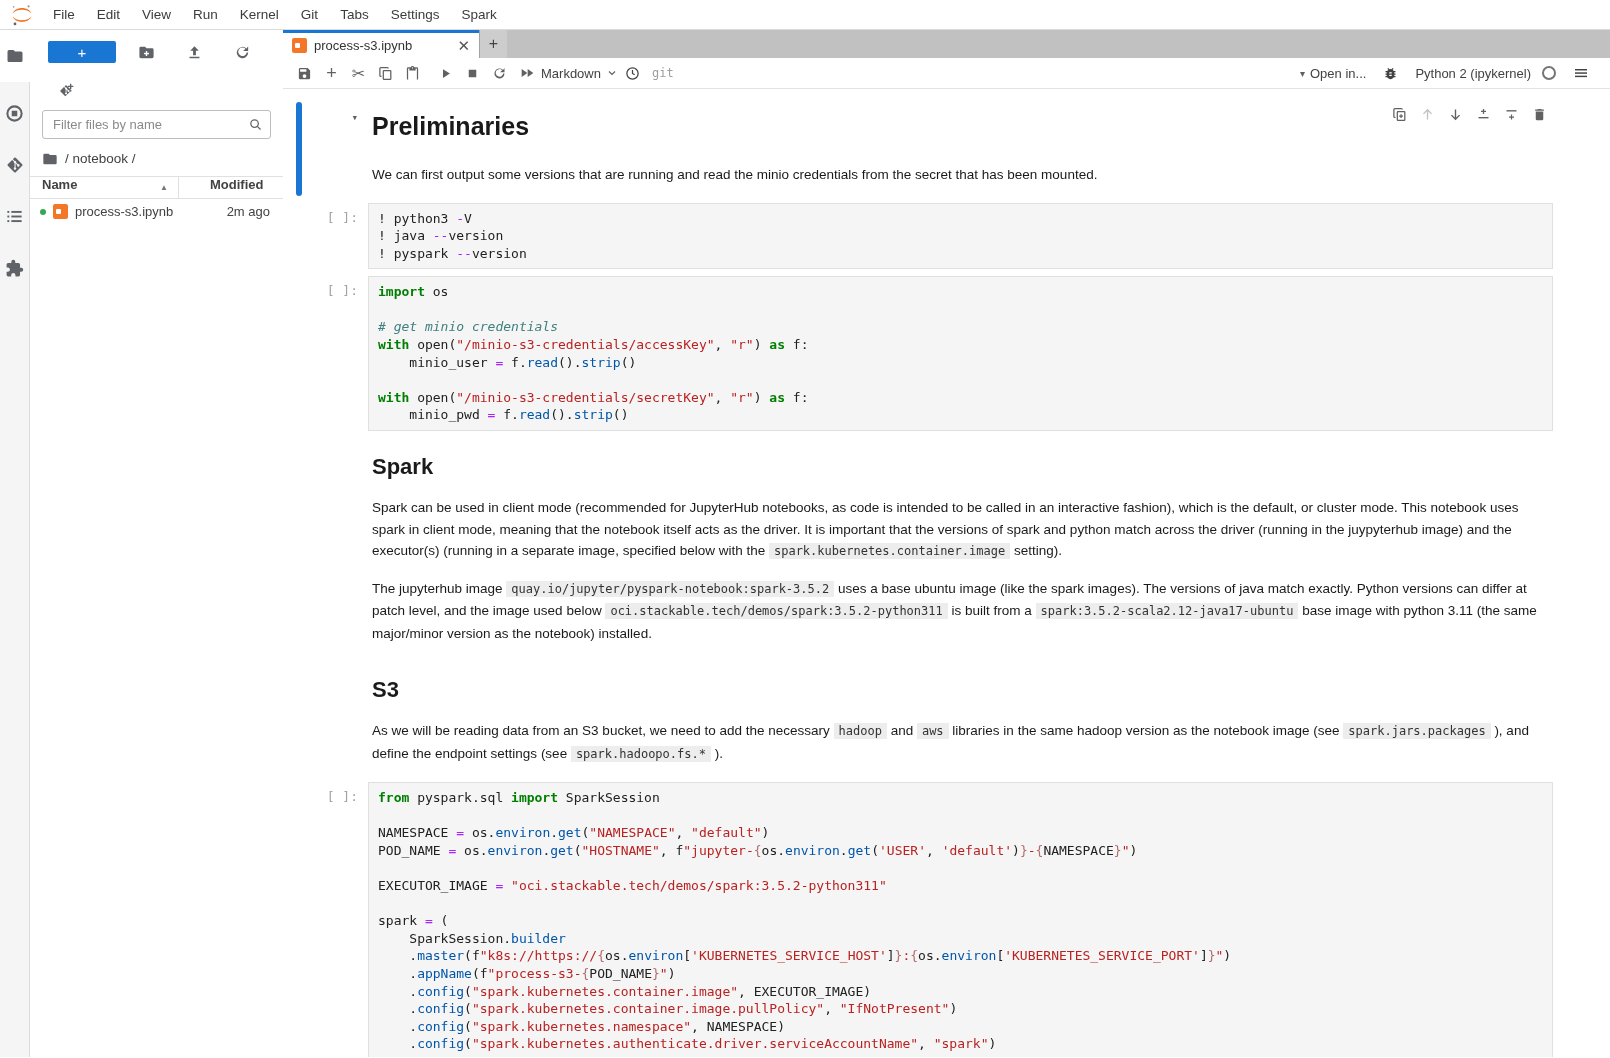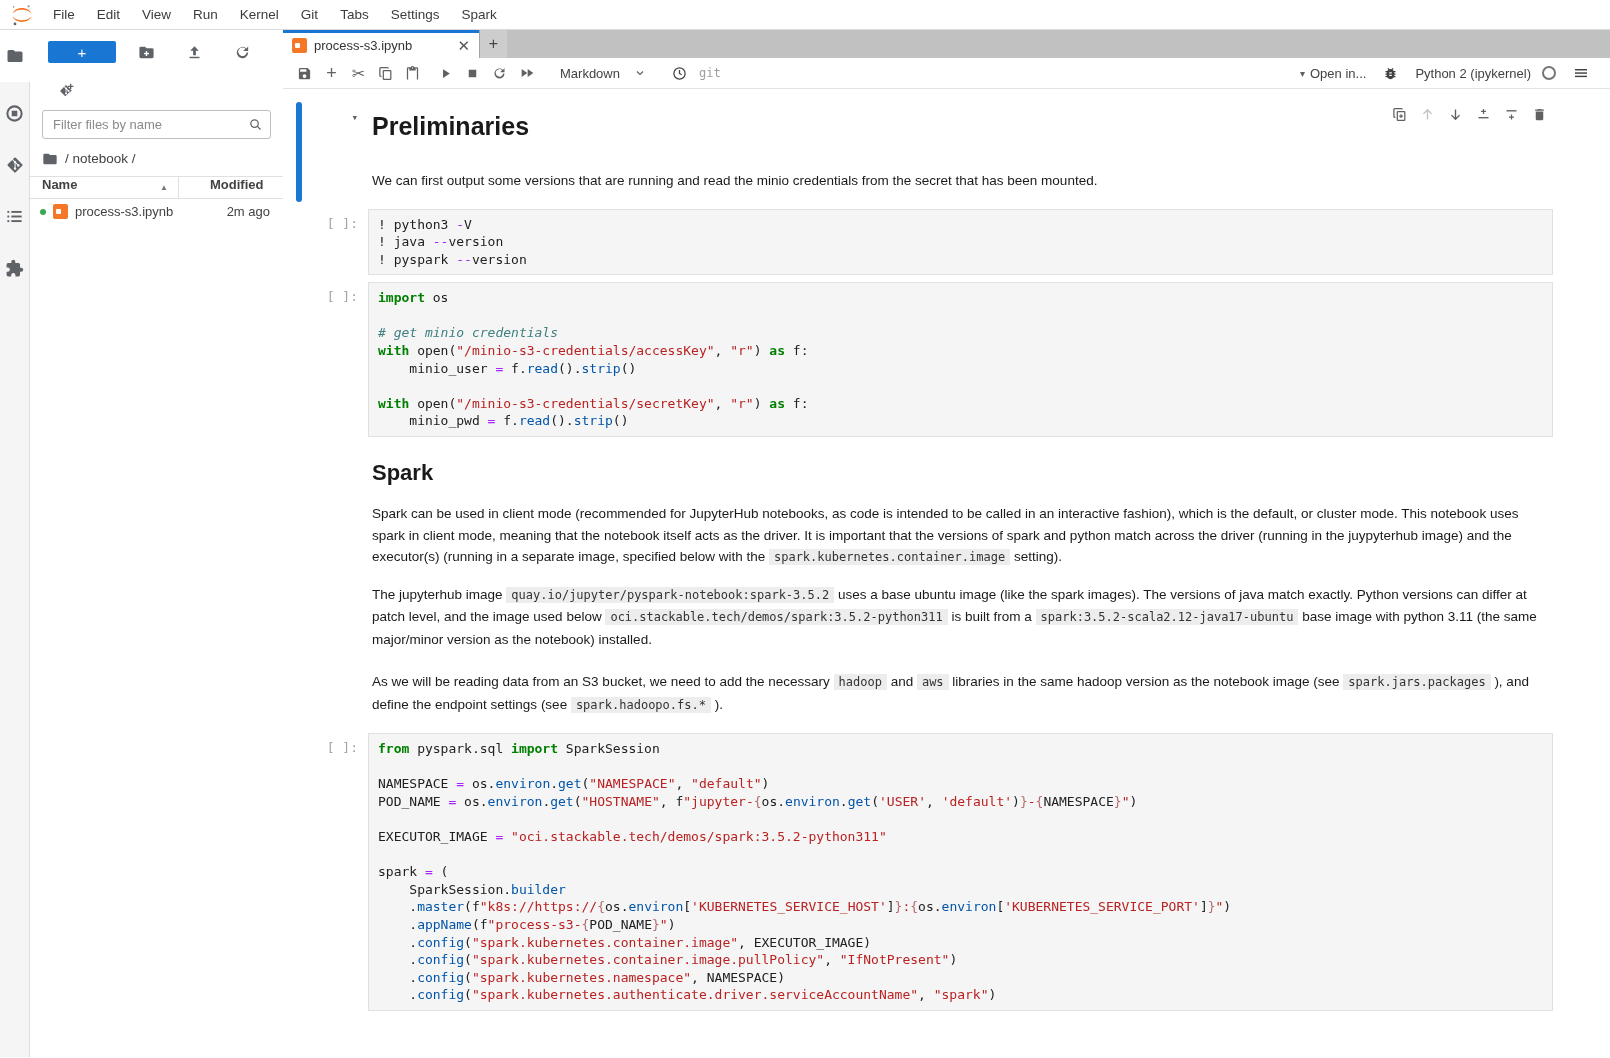--- a/index.html
+++ b/index.html
@@ -63,21 +63,21 @@
   .tab{width:196px;background:#fff;border-top:3px solid #1976d2;display:flex;
        align-items:center;padding:0 9px;gap:7px;font-size:13px;color:#333}
   .tab-close{margin-left:auto;color:#555;font-size:15px;line-height:1}
   .tab-plus{width:28px;background:#cdcdcd;border-left:1px solid #a3a3a3;display:flex;
             align-items:center;justify-content:center;font-size:16px;color:#444}
 
   .nbtoolbar{height:31px;display:flex;align-items:center;border-bottom:1px solid #e3e3e3;
              padding:0 8px;flex:none}
   .tbtn{width:27px;height:25px;display:flex;align-items:center;justify-content:center;
         color:#616161;flex:none}
-  .celltype{display:flex;align-items:center;gap:14px;font-size:13px;color:#424242;margin:0 20px}
+  .celltype{display:flex;align-items:center;gap:5px;font-size:13px;color:#424242;margin:0 1px}
   .git-label{color:#9e9e9e;font-size:12px;font-family:"DejaVu Sans Mono",monospace;margin-left:6px}
   .tb-right{margin-left:auto;display:flex;align-items:center;gap:11px;padding-right:8px}
   .open-in{display:flex;align-items:center;gap:5px;font-size:13px;color:#424242}
   .caret{font-size:10px;color:#616161}
   .kernel-name{font-size:13px;color:#424242}
   .kstatus{width:14px;height:14px;border:2px solid #757575;border-radius:50%}
 
   .nbcontent{flex:1;overflow:hidden;padding-top:13px;position:relative}
 
   
@@ -94,21 +94,21 @@
 
   .tok-k{color:#008000;font-weight:bold}
   .tok-s{color:#ba2121}
   .tok-c{color:#408080;font-style:italic}
   .tok-o{color:#aa22ff}
   .tok-p{color:#0055aa}
   .tok-v{color:#212121}
   .tok-fb{color:#b36b6b}
 
   .md{padding:4px 4px 6px}
-  .md .h1{font-size:25px;font-weight:700;color:#1a1a1a;margin:6px 0 29px}
+  .md .h1{font-size:25px;font-weight:700;color:#1a1a1a;margin:6px 0 23px}
   .md .h2{font-size:22px;font-weight:700;color:#1a1a1a;margin:12px 0 17px}
   .md p{font-size:13.5px;line-height:21.5px;color:#1a1a1a;margin:0 0 15px}
   .md p:last-child{margin-bottom:4px}
   .md code{font-family:"DejaVu Sans Mono",monospace;font-size:12px;background:#ededed;
            padding:1px 5px;color:#333;white-space:nowrap}
 
   .cell-toolbar{position:absolute;top:5px;right:63px;display:flex;gap:13px;
                 color:#616161;align-items:center}
   .cell-toolbar .disabled{color:#c2c2c2}
 </style>
@@ -411,20 +411,21 @@
           <div class="h2">Spark</div>
           <p>Spark can be used in client mode (recommended for JupyterHub notebooks, as code is intended to be called in an interactive fashion), which is the default, or cluster mode. This notebook uses spark in client mode, meaning that the notebook itself acts as the driver. It is important that the versions of spark and python match across the driver (running in the juypyterhub image) and the executor(s) (running in a separate image, specified below with the <code>spark.kubernetes.container.image</code> setting).</p>
           <p>The jupyterhub image <code>quay.io/jupyter/pyspark-notebook:spark-3.5.2</code> uses a base ubuntu image (like the spark images). The versions of java match exactly. Python versions can differ at patch level, and the image used below <code>oci.stackable.tech/demos/spark:3.5.2-python311</code> is built from a <code>spark:3.5.2-scala2.12-java17-ubuntu</code> base image with python 3.11 (the same major/minor version as the notebook) installed.</p>
         </div>
       </div>
 
       <div class="cell">
         <div class="cellbar"></div>
         <div class="promptcol"></div>
         <div class="cellmain md">
+          <div class="h2">S3</div>
           <p>As we will be reading data from an S3 bucket, we need to add the necessary <code>hadoop</code> and <code>aws</code> libraries in the same hadoop version as the notebook image (see <code>spark.jars.packages</code> ), and define the endpoint settings (see <code>spark.hadoopo.fs.*</code> ).</p>
         </div>
       </div>
 
       <div class="cell">
         <div class="cellbar"></div>
         <div class="promptcol">[ ]:</div>
         <div class="cellmain">
           <div class="editor">
               <div class="cm-line"><span class="tok-k">from</span><span class="tok-v"> pyspark.sql </span><span class="tok-k">import</span><span class="tok-v"> SparkSession</span></div>

